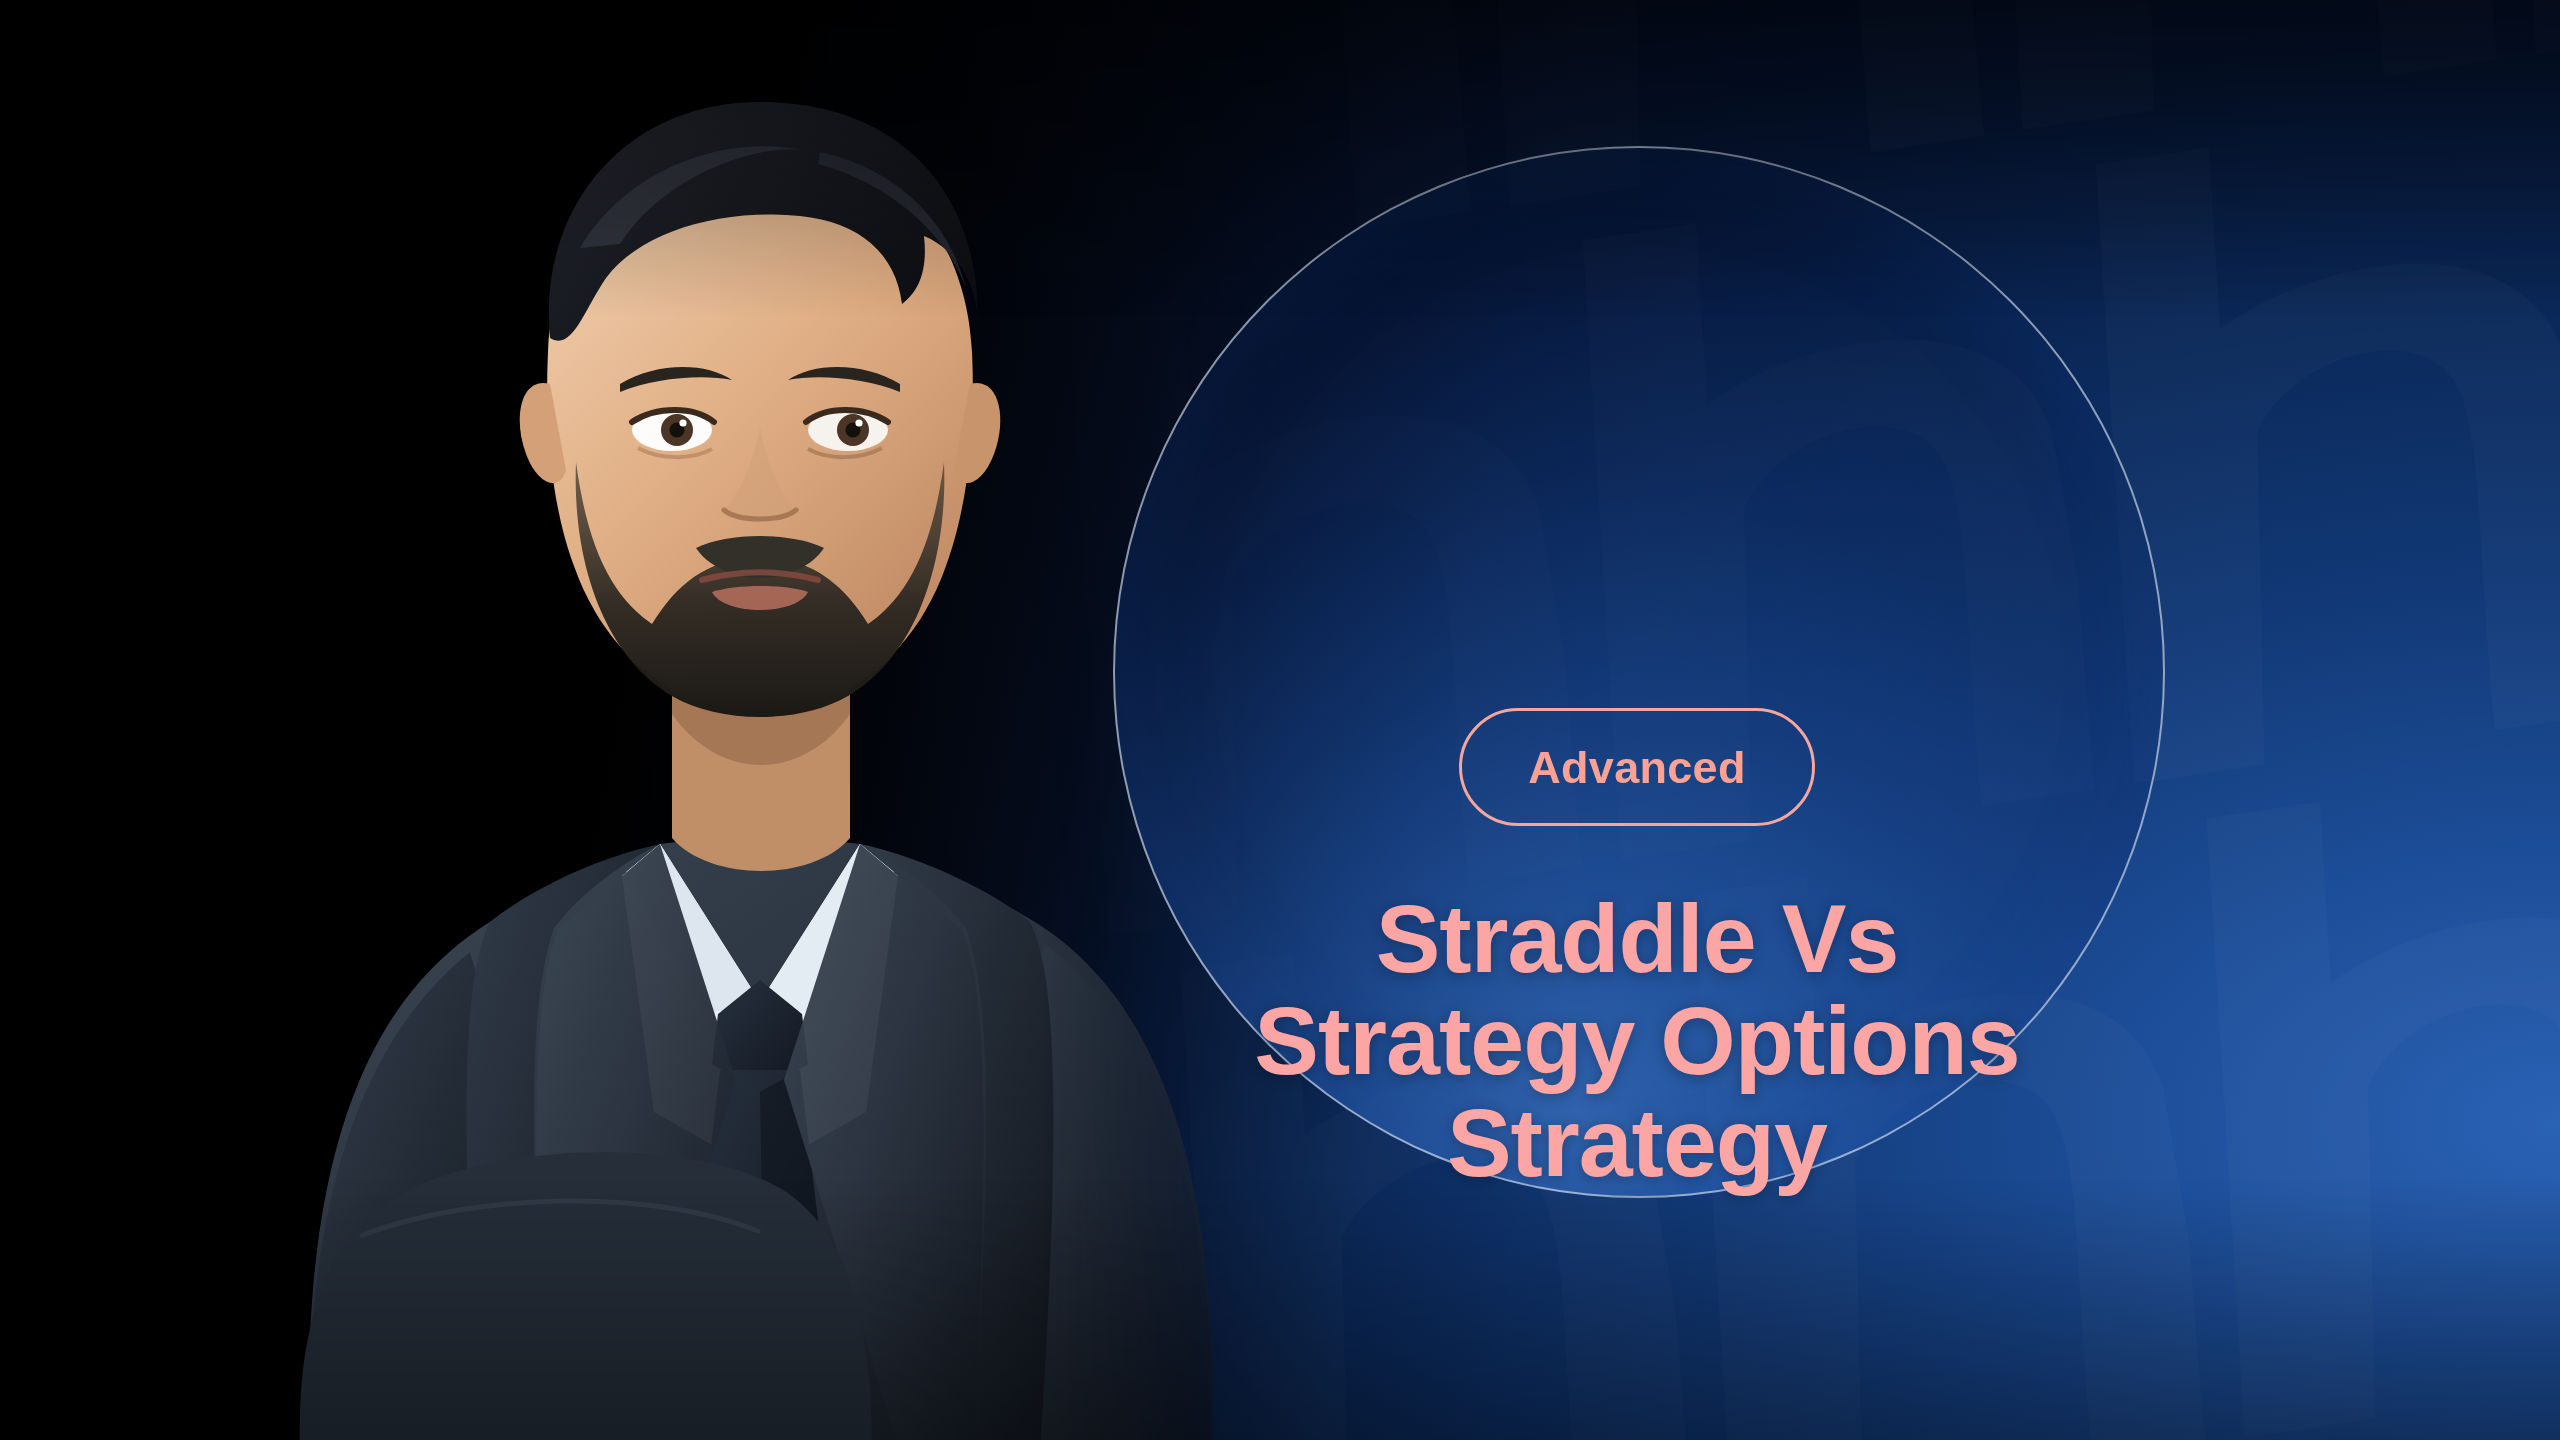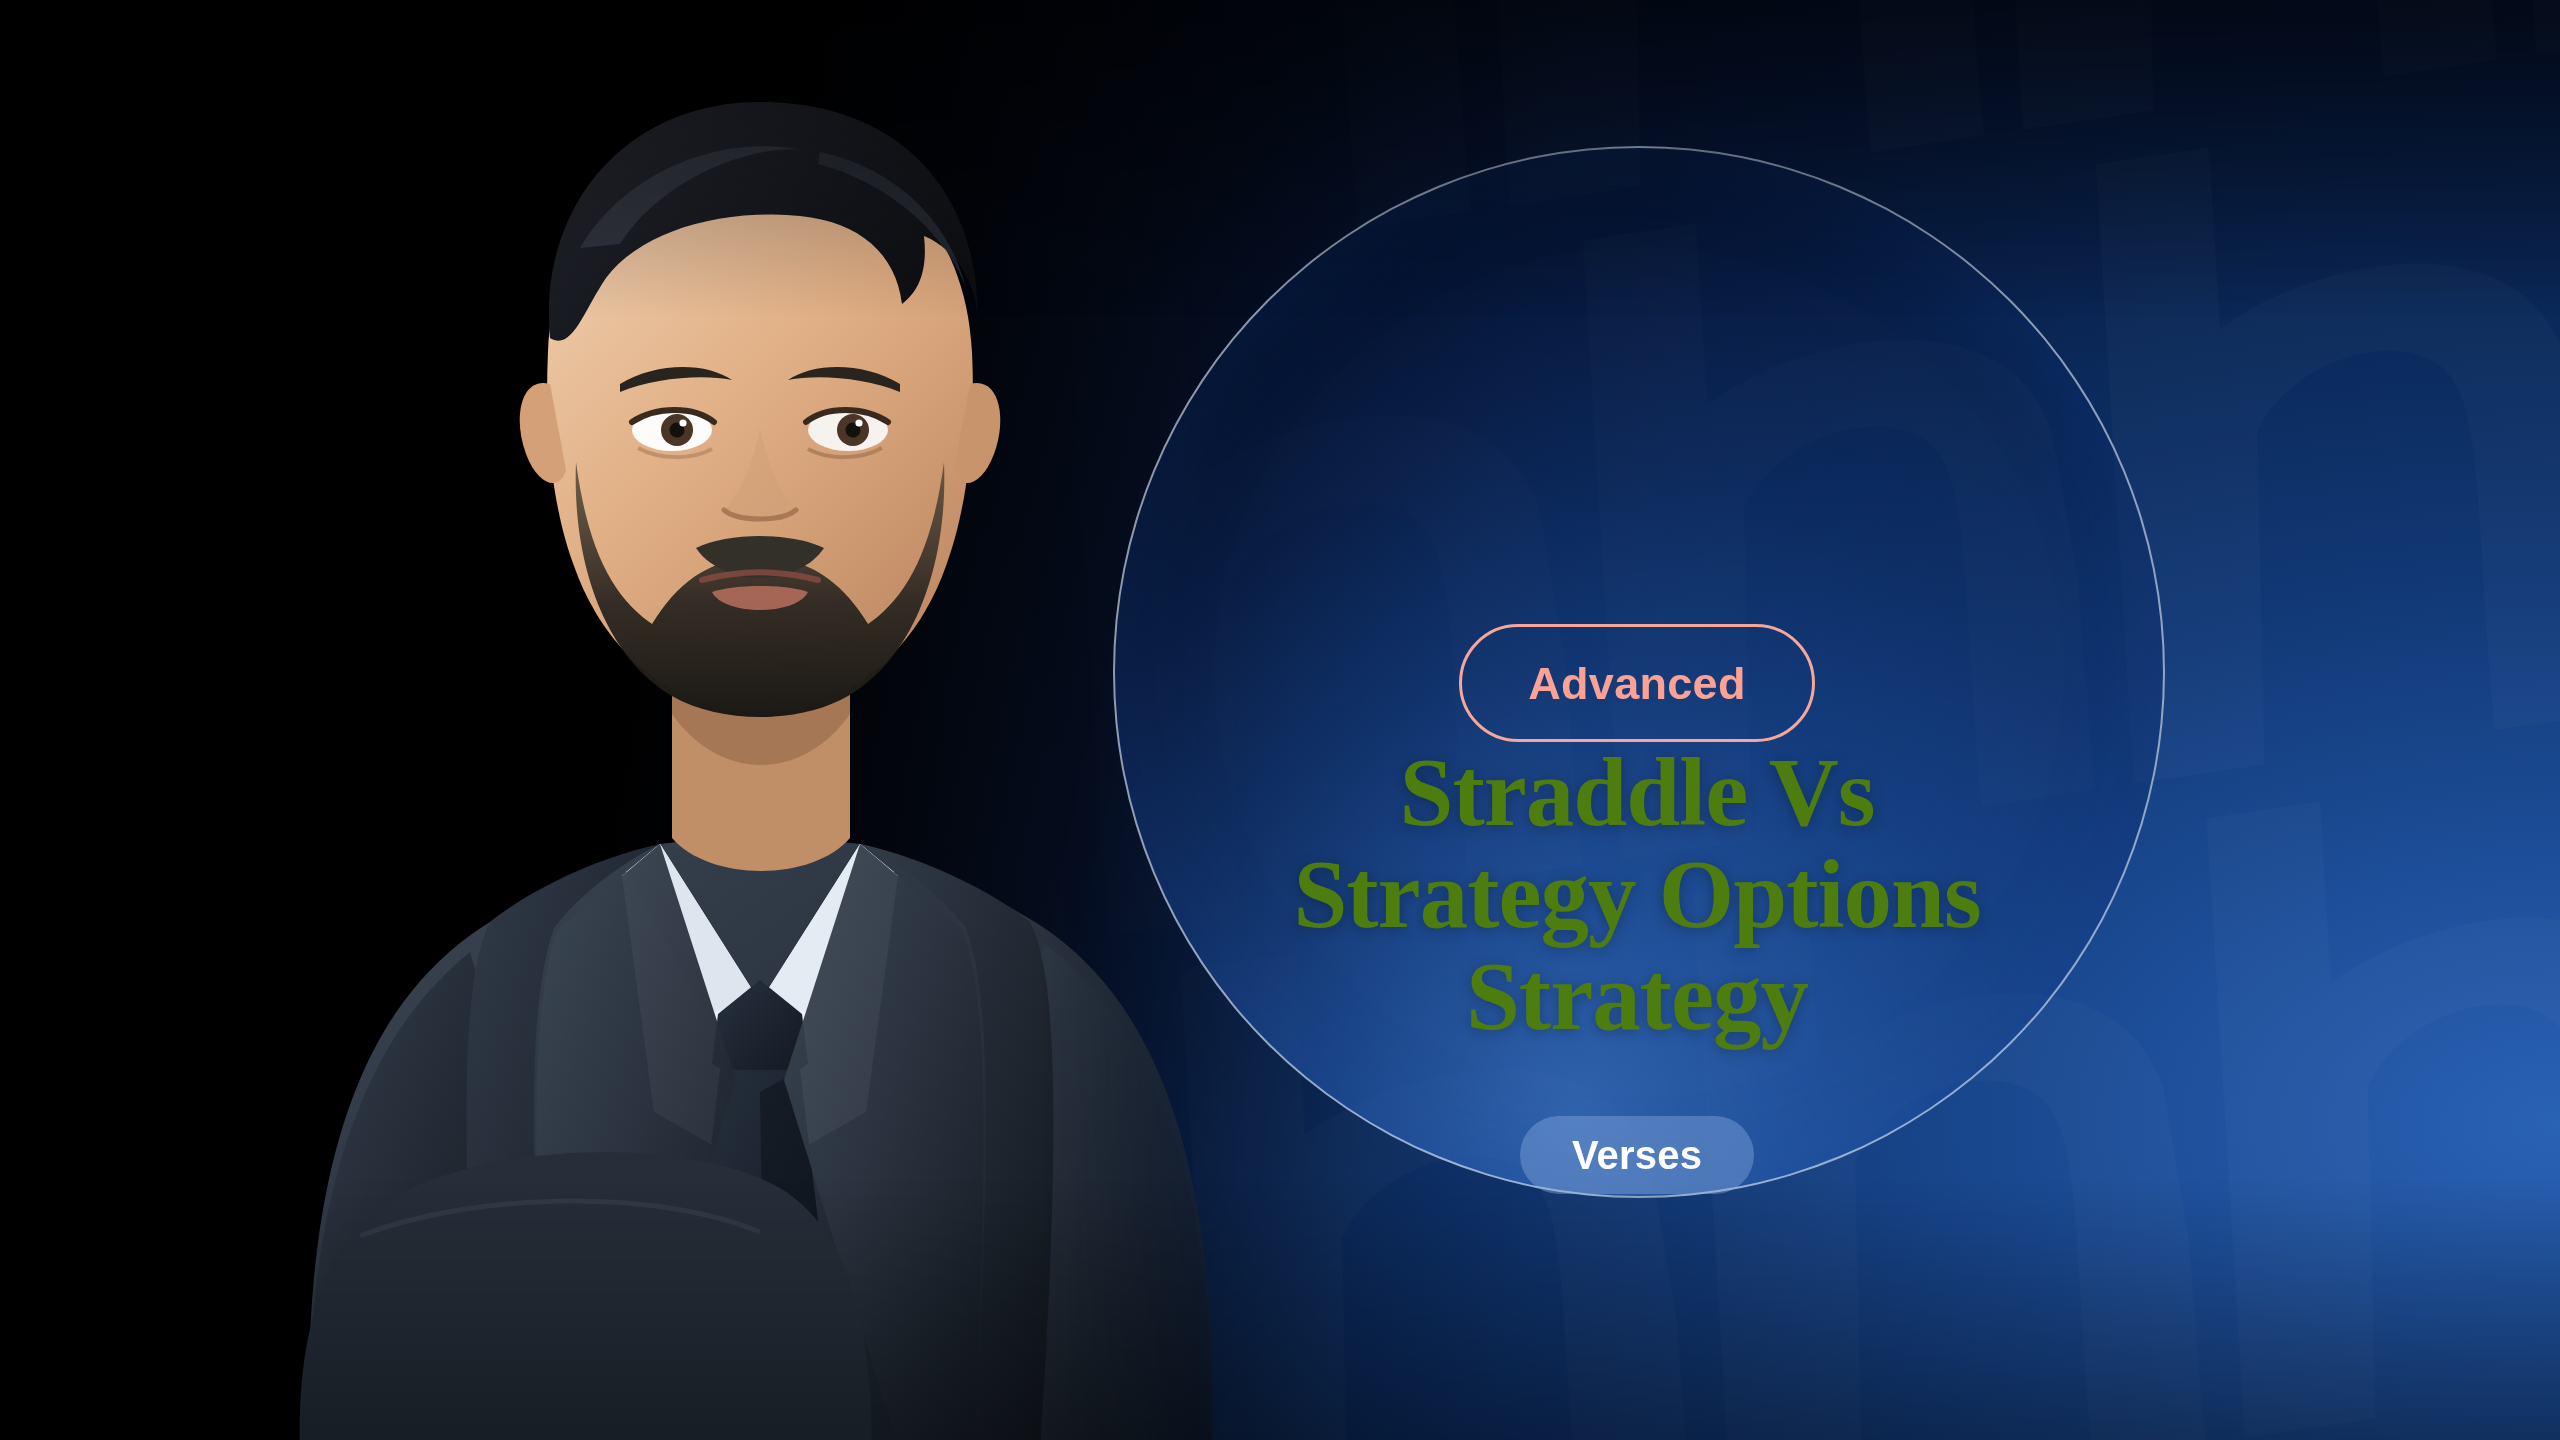--- a/index.html
+++ b/index.html
@@ -112,28 +112,28 @@
     color:#fba295;
     font-size:45px;
     font-weight:bold;
     letter-spacing:.3px;
     line-height:1;
     background:transparent;
     cursor:default;
   }
 
   .title{
-    color:#4d7c0f;
+    margin-top:62px;
+    color:#fca5a5;
     font-size:97px;
     font-weight:bold;
     line-height:1.05;
     letter-spacing:-1px;
     max-width:840px;
     text-shadow:0 2px 14px rgba(0,0,0,.28);
-    font-family:Liberation Serif, serif;
   }
   .title .ln{display:block;white-space:nowrap;}
 
   .badge-verses{
     margin-top:68px;
     display:inline-flex;
     align-items:center;
     justify-content:center;
     height:78px;
     padding:0 52px;
@@ -348,17 +348,16 @@
   <div class="content">
 
     <div class="badge-advanced">Advanced</div>
 
     <div class="title">
       <span class="ln">Straddle Vs</span>
       <span class="ln">Strategy Options</span>
       <span class="ln">Strategy</span>
     </div>
 
-    <div class="badge-verses">Verses</div>
 
   </div>
 
 </div>
 
 </body></html>

